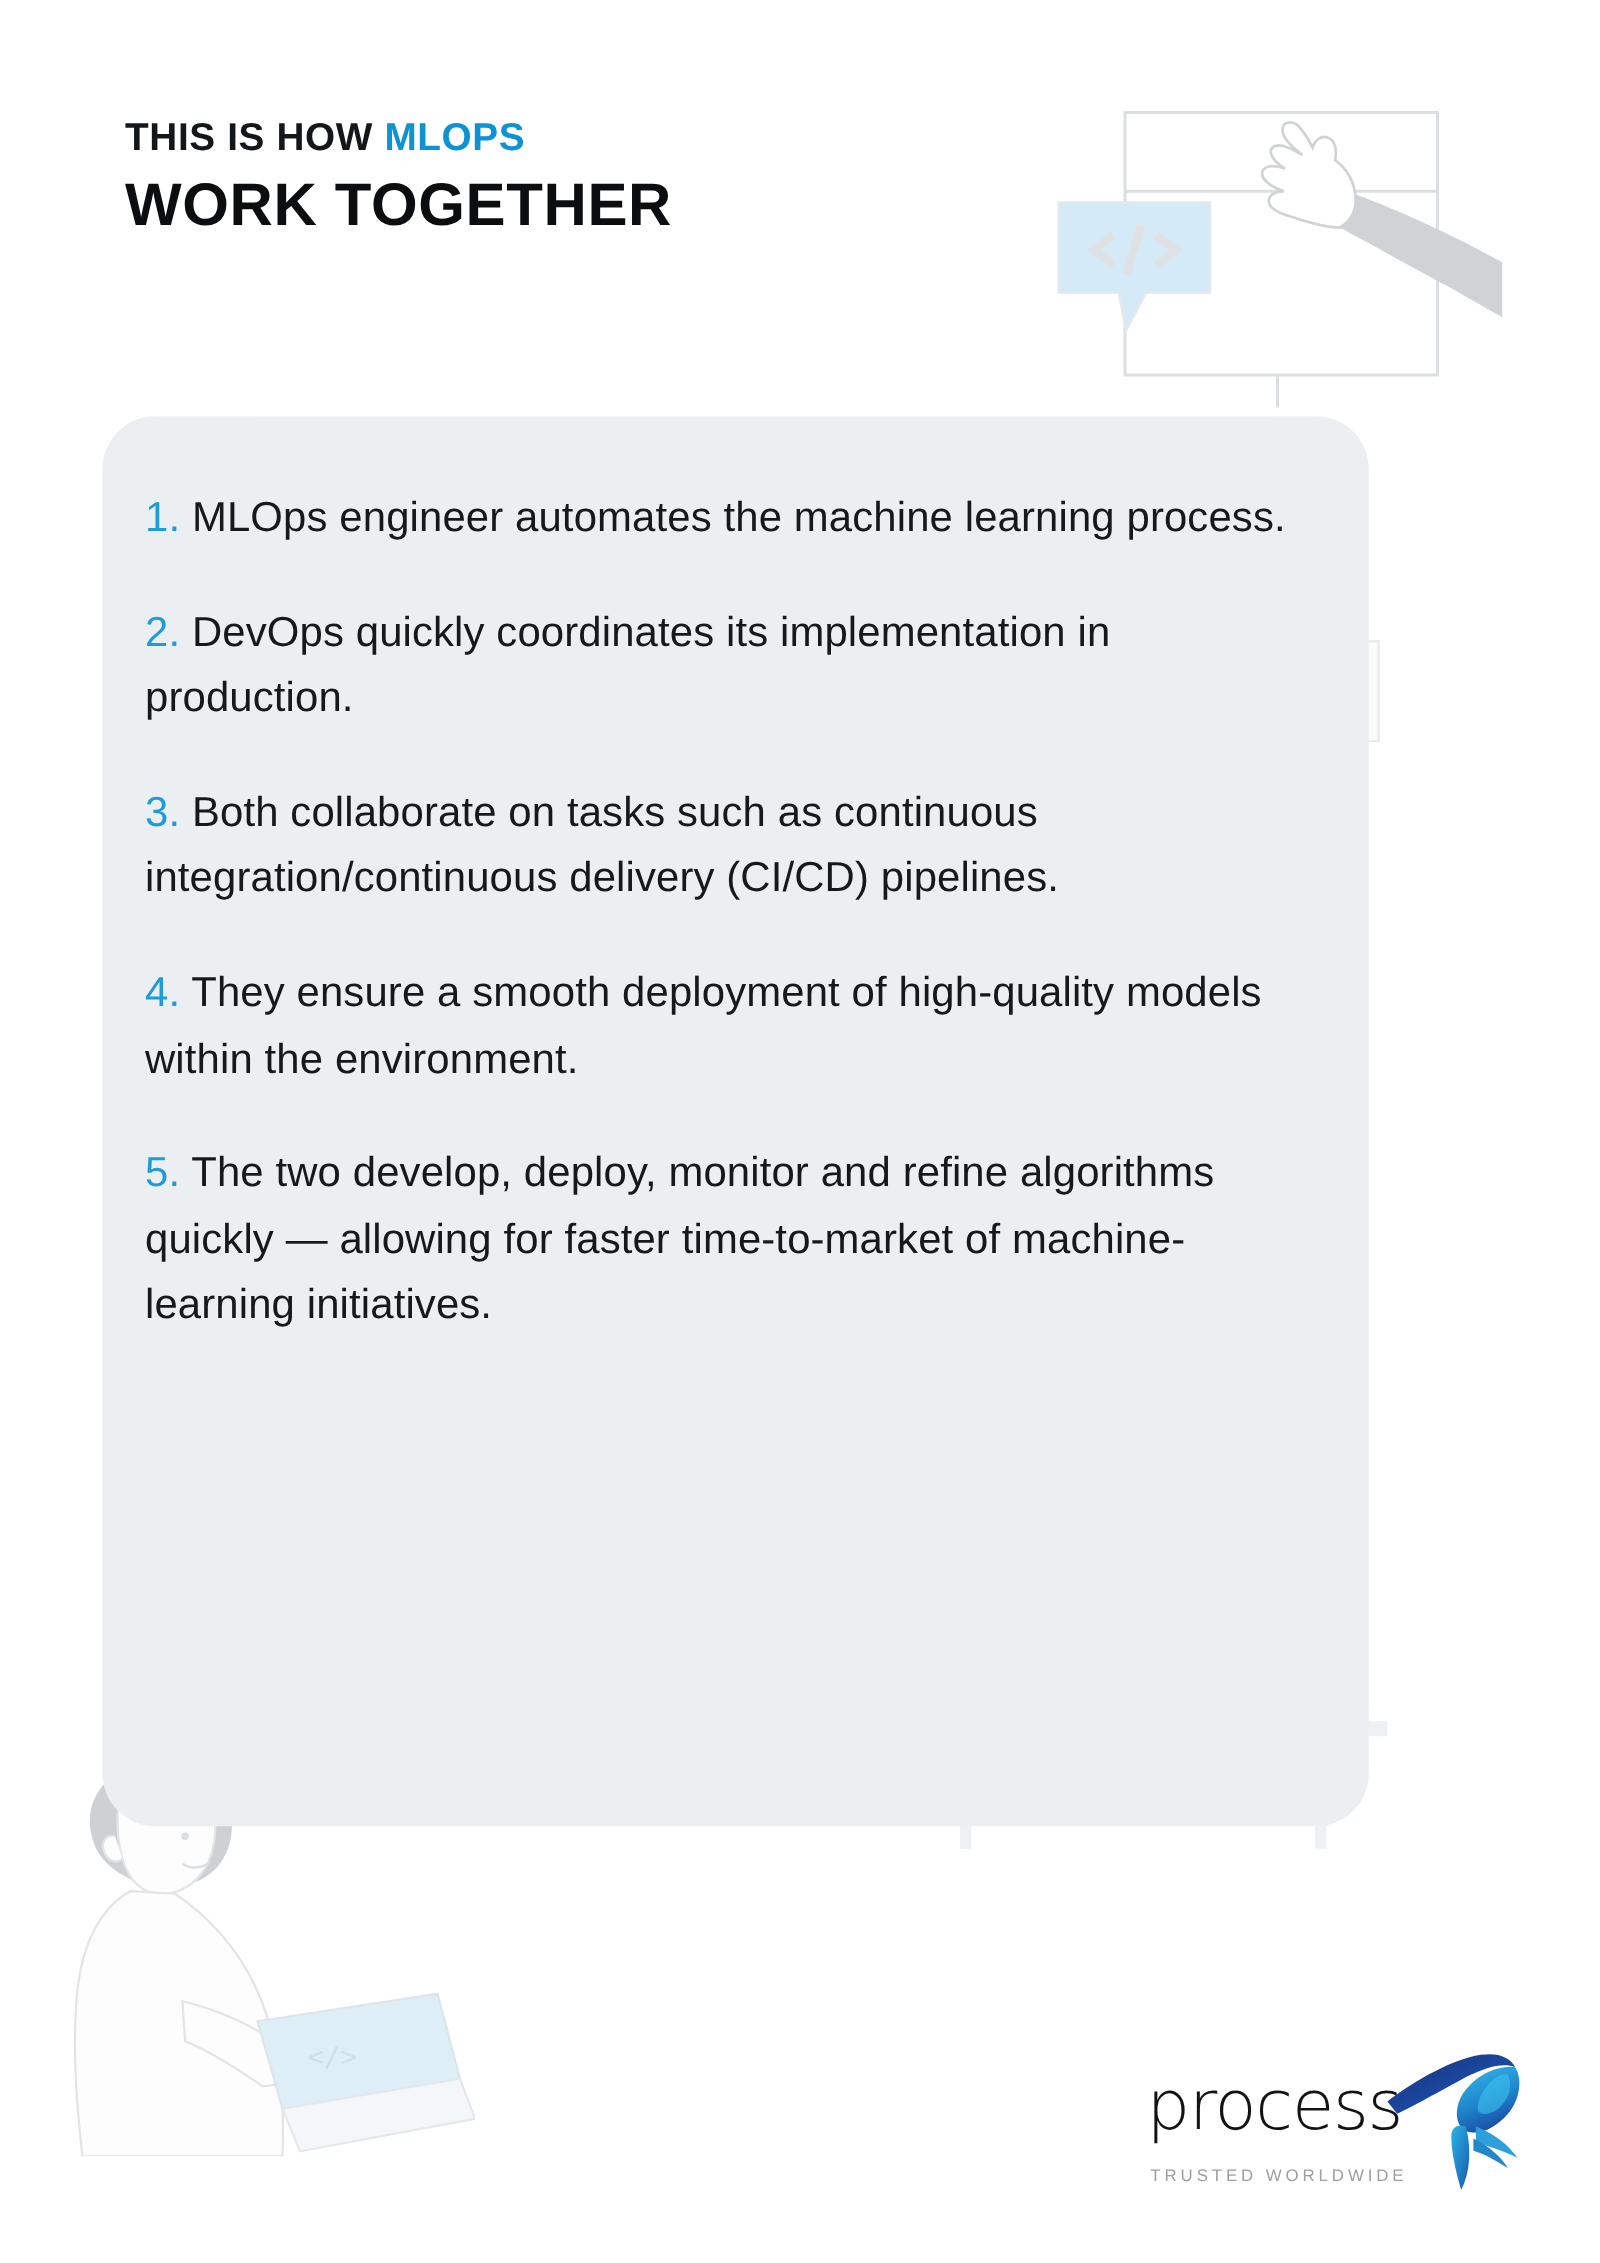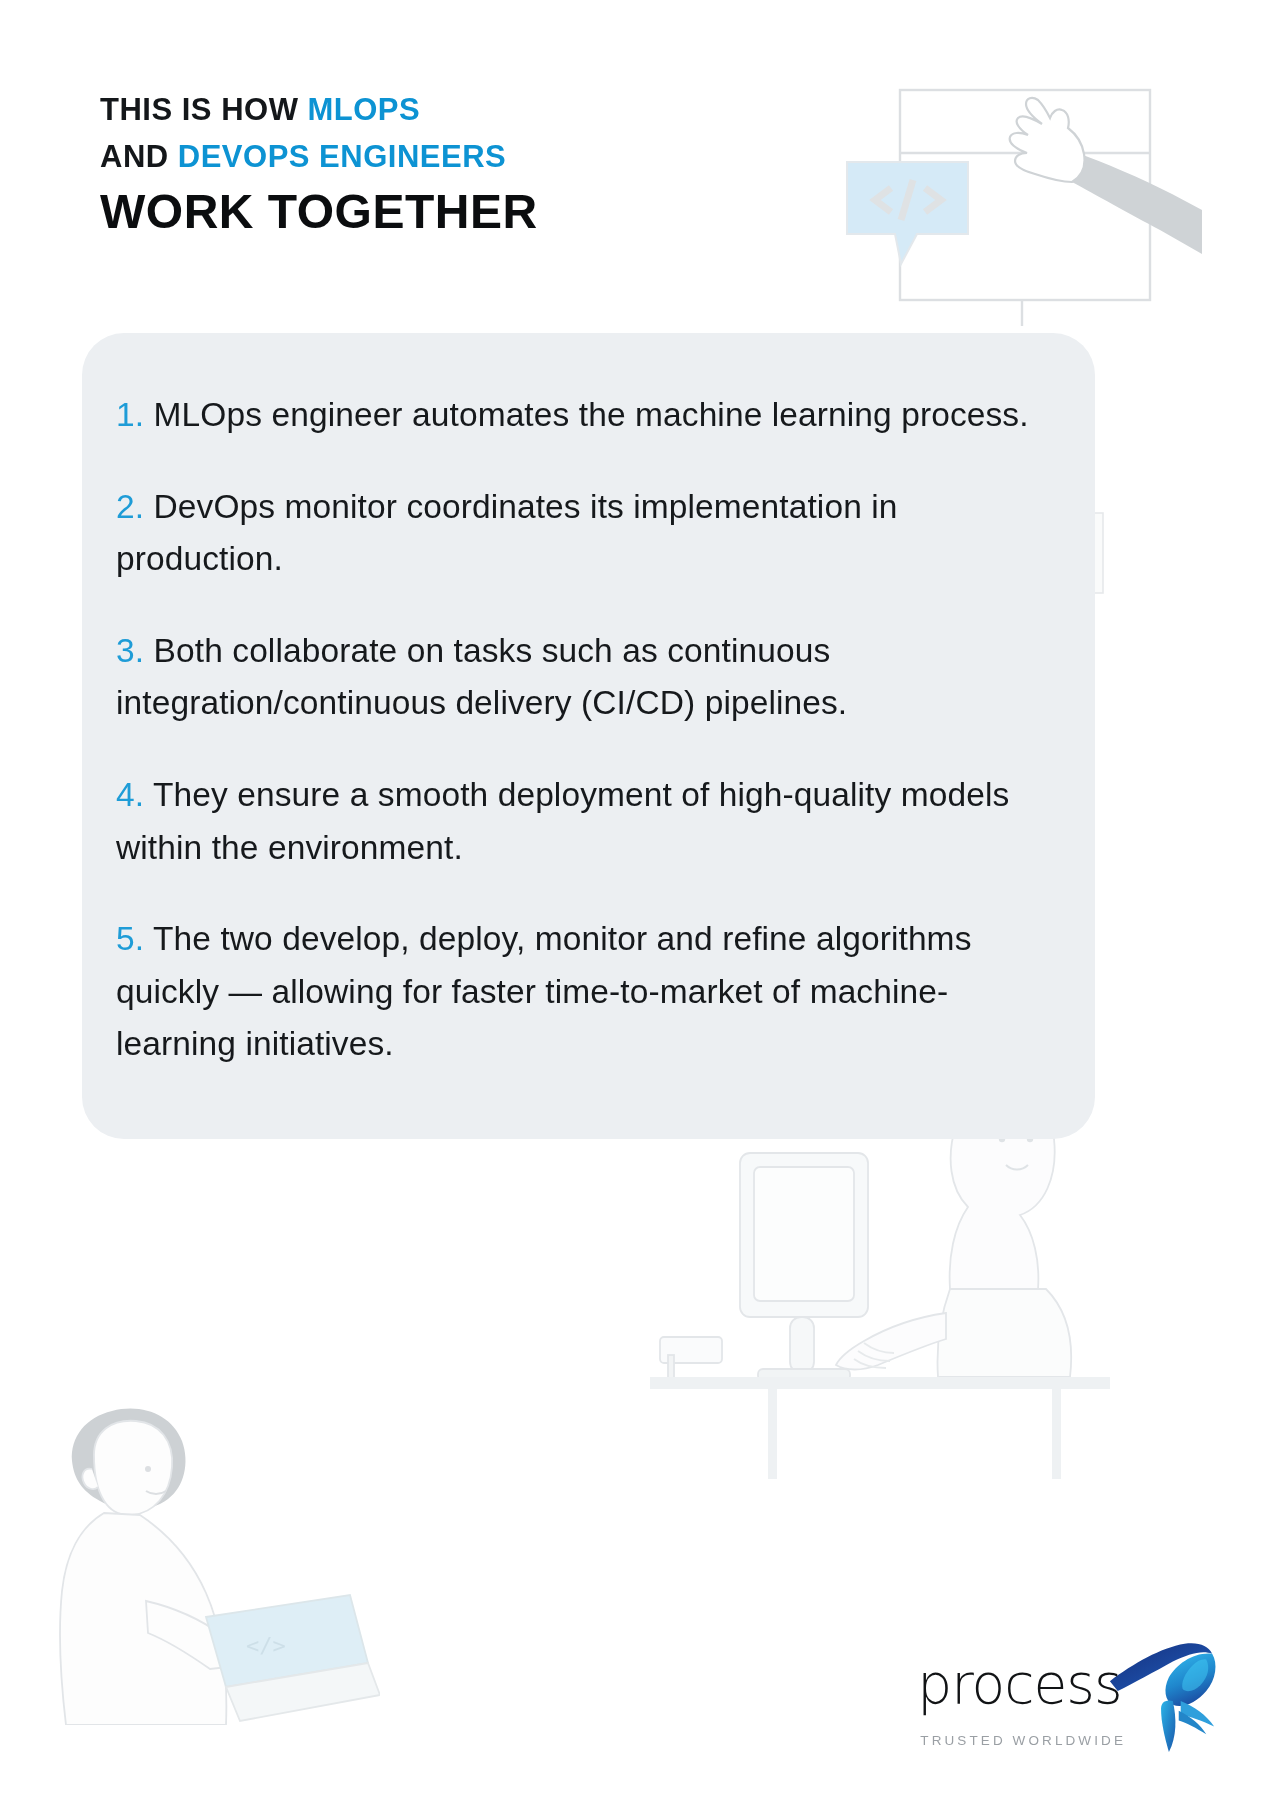--- a/index.html
+++ b/index.html
@@ -33,21 +33,21 @@
   .heading .maintitle {
     font-size:48px; font-weight:bold; letter-spacing:0.5px;
     color:#0b0d0f; line-height:1.08; margin-top:6px;
     white-space:nowrap;
   }
 
   
   .card {
     position:absolute;
     left:82px; top:333px;
-    width:1013px; height:806px;
+    width:1013px; height:1128px;
     background:#eceff2;
     border-radius:42px;
     z-index:2;
   }
   .card-inner { padding:56px 60px 0 34px; }
 
   .step {
     font-size:33.5px;
     line-height:1.57;
     color:#16191c;
@@ -222,29 +222,28 @@
 
     <path d="M156 222 L300 200 L318 268 L176 292 Z" fill="#deeef6" stroke="#dce6ea"></path>
     <text x="196" y="258" font-family="DejaVu Sans Mono, monospace" font-size="22" fill="#cddfe8" stroke="none">&lt;/&gt;</text>
     <path d="M176 292 L318 268 L330 300 L190 326 Z" fill="#f4f7f8" stroke="#e4e8ea"></path>
   </svg>
 </div>
 
 <div class="heading">
   <div class="kicker">
     <div><span>THIS IS HOW </span><span class="hl">MLOPS</span></div>
-    <div><span>AND </span><span class="hl">DEVOPS ENGINEERS</span></div>
   </div>
   <div class="maintitle">WORK TOGETHER</div>
 </div>
 
 <div class="card">
   <div class="card-inner">
     <p class="step"><span class="num">1.</span> <span>MLOps engineer automates the machine learning process.</span></p>
-    <p class="step"><span class="num">2.</span> <span>DevOps monitor coordinates its implementation in production.</span></p>
+    <p class="step"><span class="num">2.</span> <span>DevOps quickly coordinates its implementation in production.</span></p>
     <p class="step"><span class="num">3.</span> <span>Both collaborate on tasks such as continuous integration/continuous delivery (CI/CD) pipelines.</span></p>
     <p class="step"><span class="num">4.</span> <span>They ensure a smooth deployment of high-quality models within the environment.</span></p>
     <p class="step"><span class="num">5.</span> <span>The two develop, deploy, monitor and refine algorithms quickly — allowing for faster time-to-market of machine-learning initiatives.</span></p>
   </div>
 </div>
 
 <div class="logo">
   <div class="logo-text">
     <div class="logo-word">process</div>
     <div class="logo-tag">TRUSTED WORLDWIDE</div>

